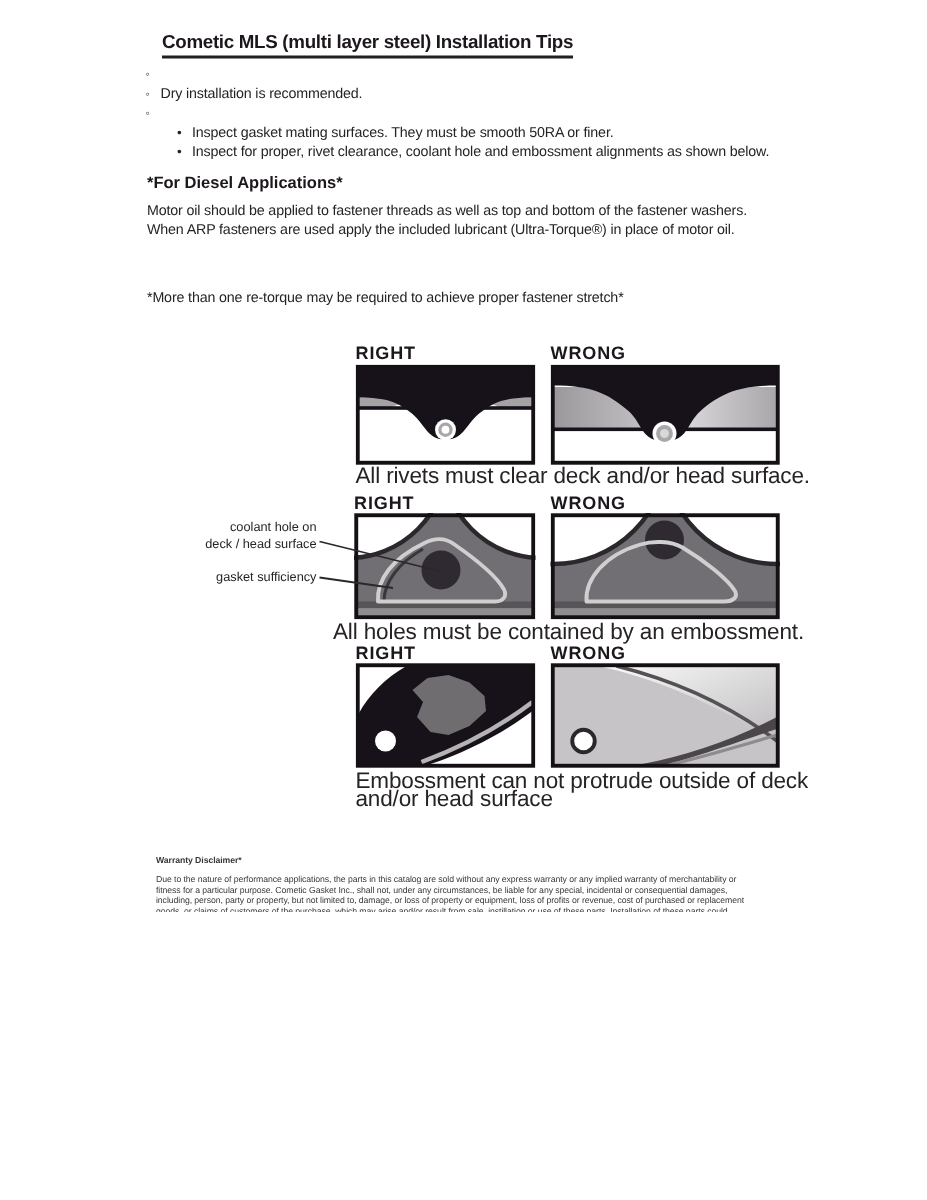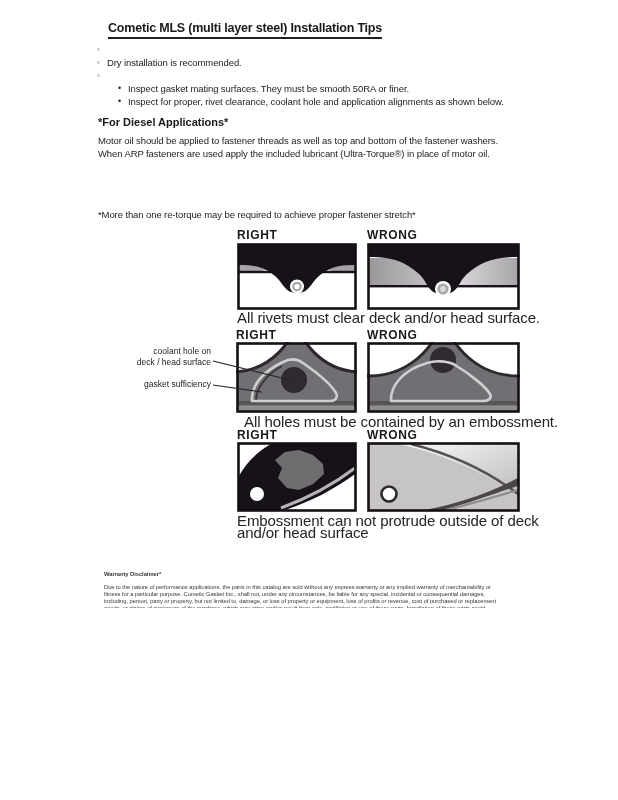--- a/index.html
+++ b/index.html
@@ -14,21 +14,21 @@
   .bullet{display:flex;align-items:flex-start;}
   .bullet .marker{width:10px;flex:0 0 10px;font-size:8px;line-height:13px;}
   .bullet.sub{padding-left:21px;}
   .bullet.sub .marker{font-size:9px;}
 
   .diesel-heading{position:absolute;left:98px;top:116px;font-size:11px;font-weight:bold;color:#1c171c;}
   .para{position:absolute;left:98px;width:430px;font-size:9.5px;line-height:13px;
         letter-spacing:-0.1px;white-space:pre-line;color:#262226;}
   #para1{top:134px;}
   #para2{top:165px;}
-  #retorque-note{top:208px;}
+  #retorque-note{top:192px;}
 
   .dlabel{position:absolute;font-size:12px;font-weight:bold;letter-spacing:0.6px;
           text-align:left;color:#1c171c;}
   .dcaption{position:absolute;font-size:15px;letter-spacing:-0.1px;white-space:pre-line;
             line-height:11.5px;color:#262226;}
   .callout{position:absolute;left:104px;width:107px;font-size:8.5px;line-height:11px;
            text-align:right;white-space:pre-line;color:#262226;}
   .dsvg{position:absolute;display:block;}
   .overlay{position:absolute;pointer-events:none;}
 
@@ -56,21 +56,21 @@
     </div>
     <div class="bullet">
       <span class="marker">◦</span>
     </div>
     <div class="bullet sub">
       <span class="marker">•</span>
       <span>Inspect gasket mating surfaces.  They must be smooth 50RA or finer.</span>
     </div>
     <div class="bullet sub">
       <span class="marker">•</span>
-      <span>Inspect for proper, rivet clearance, coolant hole and application alignments as shown below.</span>
+      <span>Inspect for proper, rivet clearance, coolant hole and embossment alignments as shown below.</span>
     </div>
   </div>
 
   <div class="diesel-heading">*For Diesel Applications*</div>
   <div class="para" id="para1">Motor oil should be applied to fastener threads as well as top and bottom of the fastener washers.
 When ARP fasteners are used apply the included lubricant (Ultra-Torque®) in place of motor oil.</div>
   <div class="para" id="retorque-note">*More than one re-torque may be required to achieve proper fastener stretch*</div>
 
   <div class="dlabel" style="left:237px;top:228px;width:120px;">RIGHT</div>
   <div class="dlabel" style="left:367px;top:228px;width:153px;">WRONG</div>
@@ -136,21 +136,21 @@
     <circle cx="76" cy="18" r="13" fill="#2f2a31"></circle>
     <path d="M24,59 C23,44 36,28 60,21 C68,18.5 80,18.5 88,23 C103,32 118,44 123,52 C125,56 122,59 116,59 Z" fill="none" stroke-width="2.6" stroke-linejoin="round" stroke="#cfcfcf"></path>
     <rect x="1.5" y="1.5" width="150" height="68" fill="none" stroke="#141014" stroke-width="2.6"></rect>
   </svg>
 
   <svg class="overlay" style="left:104px;top:342px;" width="270" height="70" viewBox="0 0 270 70">
     <line x1="109" y1="19" x2="190" y2="39" stroke="#2b272b" stroke-width="1.2"></line>
     <line x1="109" y1="43" x2="158" y2="50" stroke="#2b272b" stroke-width="1.2"></line>
   </svg>
 
-  <div class="dcaption" style="left:244px;top:416px;">All holes must be contained by an embossment.</div>
+  <div class="dcaption" style="left:222px;top:416px;">All holes must be contained by an embossment.</div>
 
   <div class="dlabel" style="left:237px;top:428px;width:120px;">RIGHT</div>
   <div class="dlabel" style="left:367px;top:428px;width:153px;">WRONG</div>
 
   <svg class="dsvg" style="left:237px;top:442px;" width="120" height="70" viewBox="0 0 120 70">
     <rect x="2" y="2" width="116" height="66" fill="#17111a"></rect>
     <path d="M2,2 H34 C20,10 9,21 2,34 Z" fill="#ffffff"></path>
     <path d="M118,32 C98,47 73,60 48,68 H118 Z" fill="#ffffff"></path>
     <path d="M118,26 C97,42 71,56 44,66" stroke="#b5b3b5" stroke-width="3" fill="none"></path>
     <path d="M38,18 L48,10 L62,8 L76,13 L86,22 L87,32 L76,42 L62,48 L50,46 L41,36 L45,26 Z" fill="#6f6d6f"></path>

